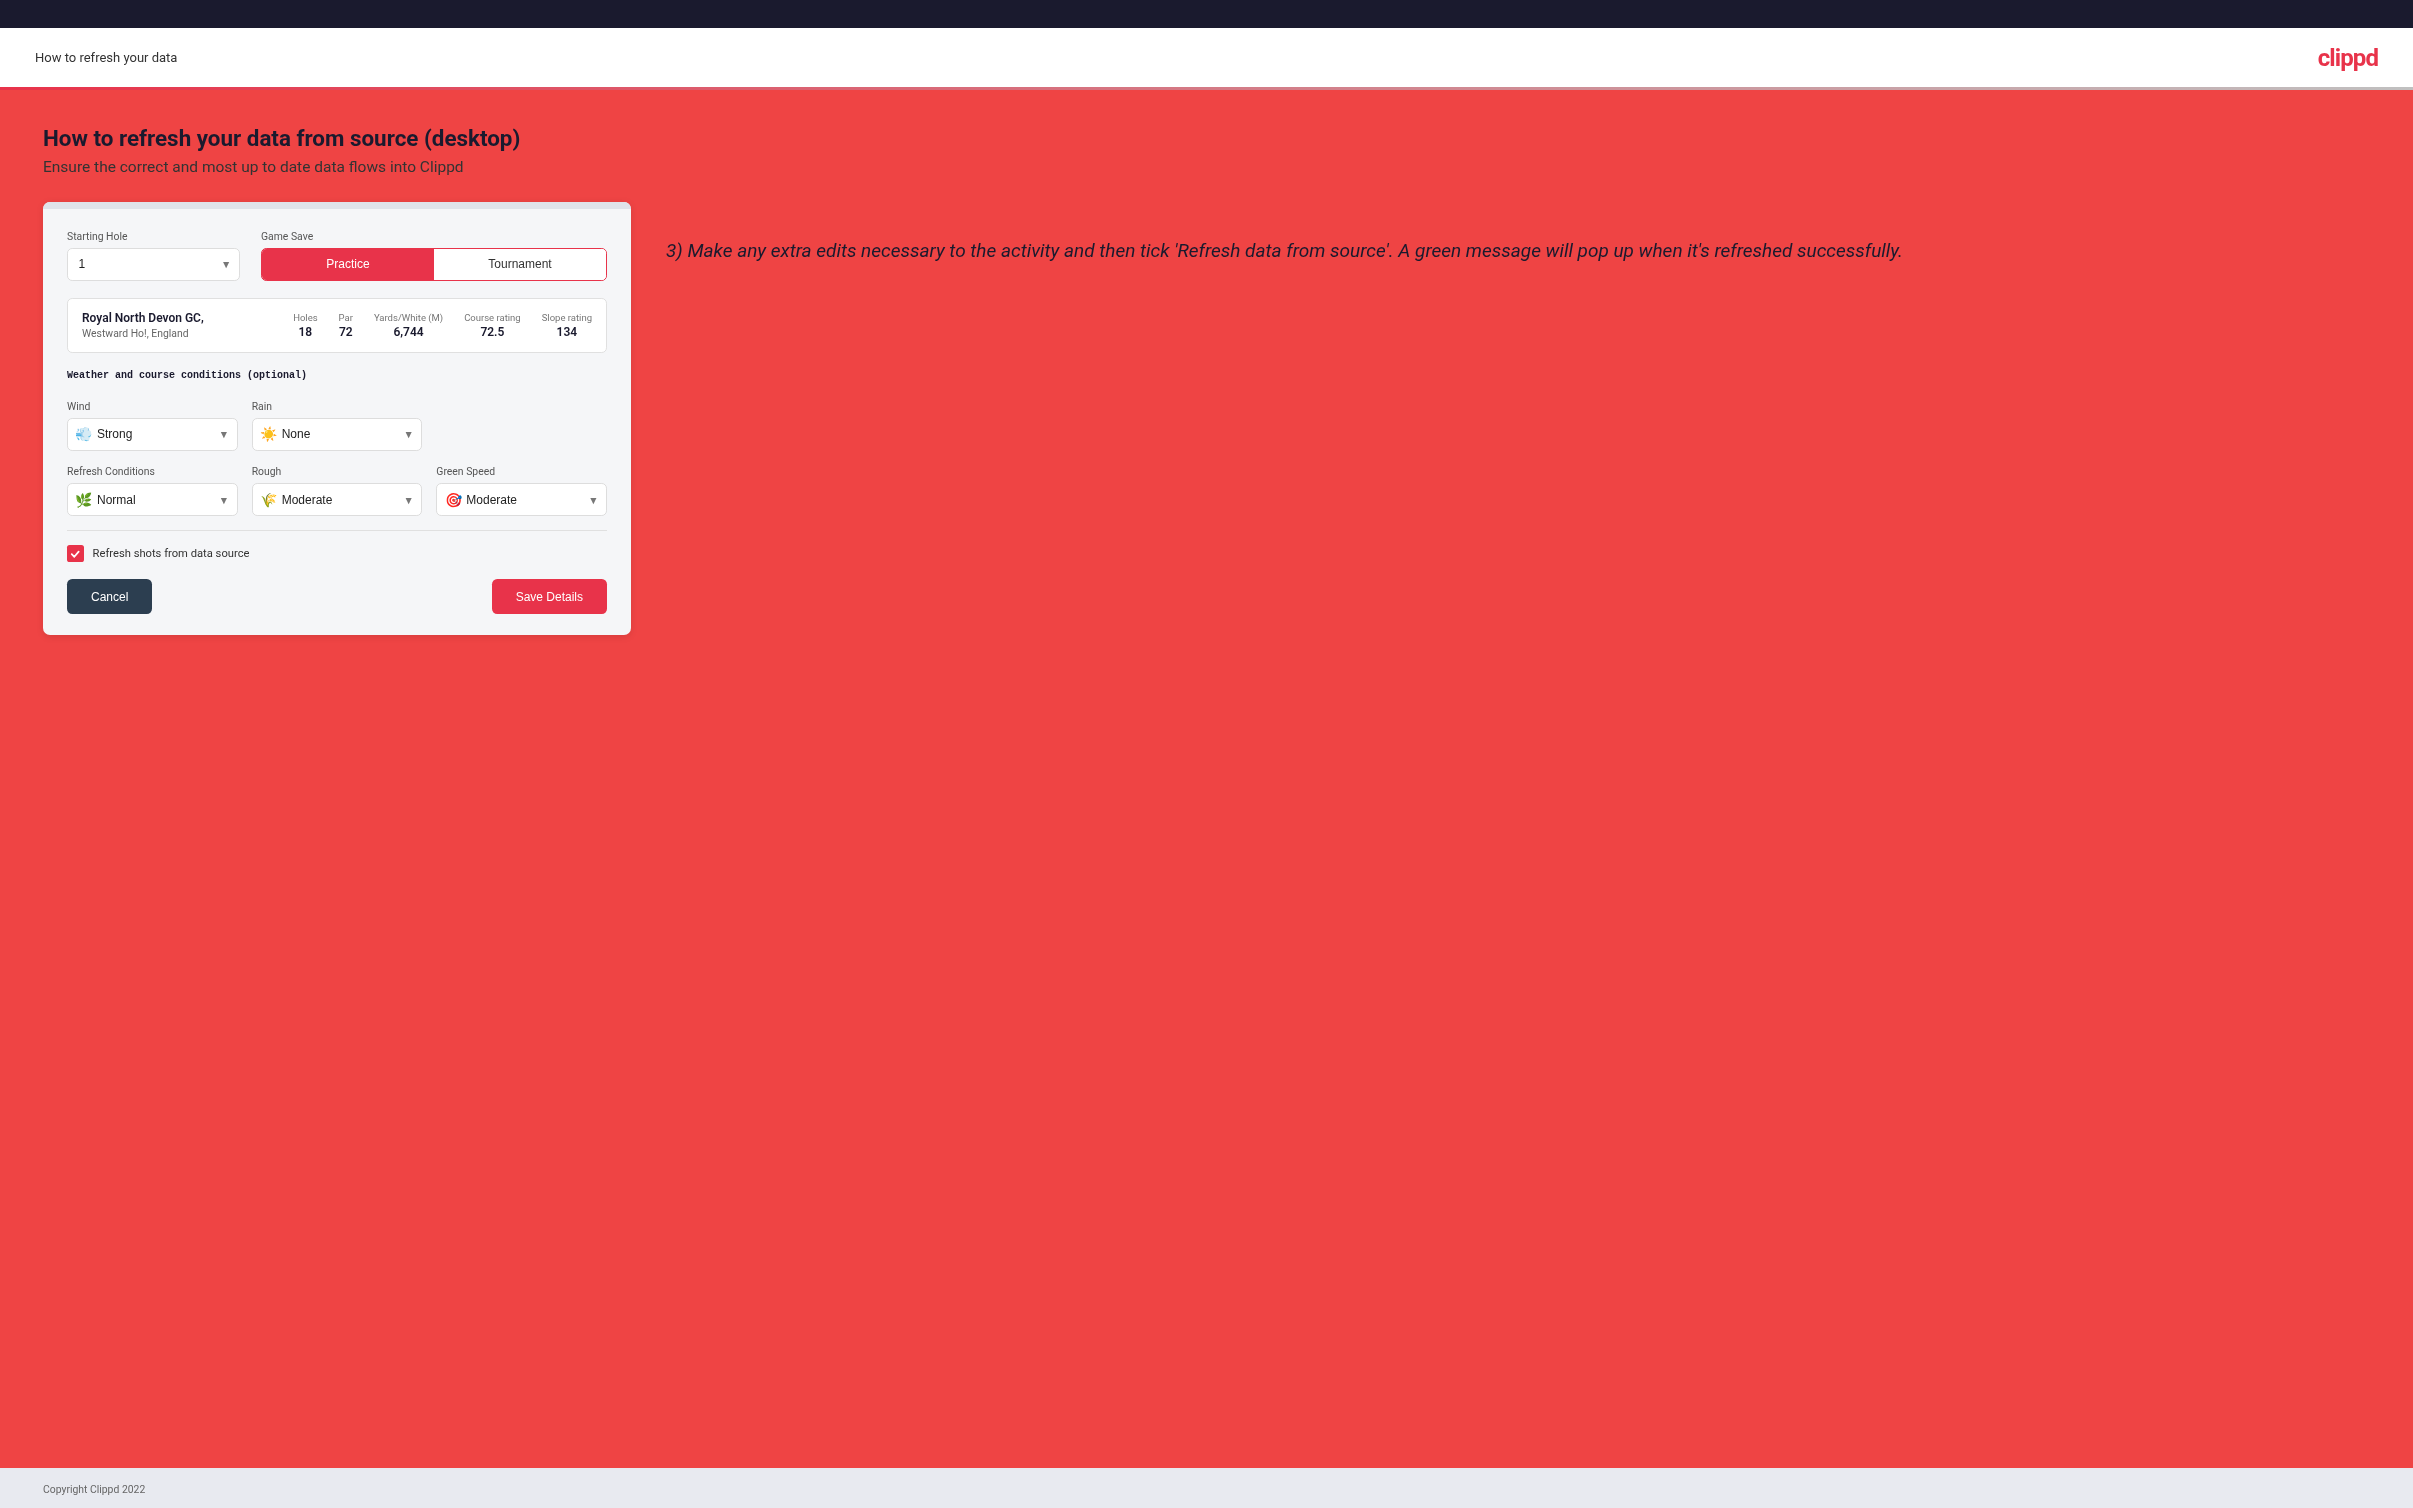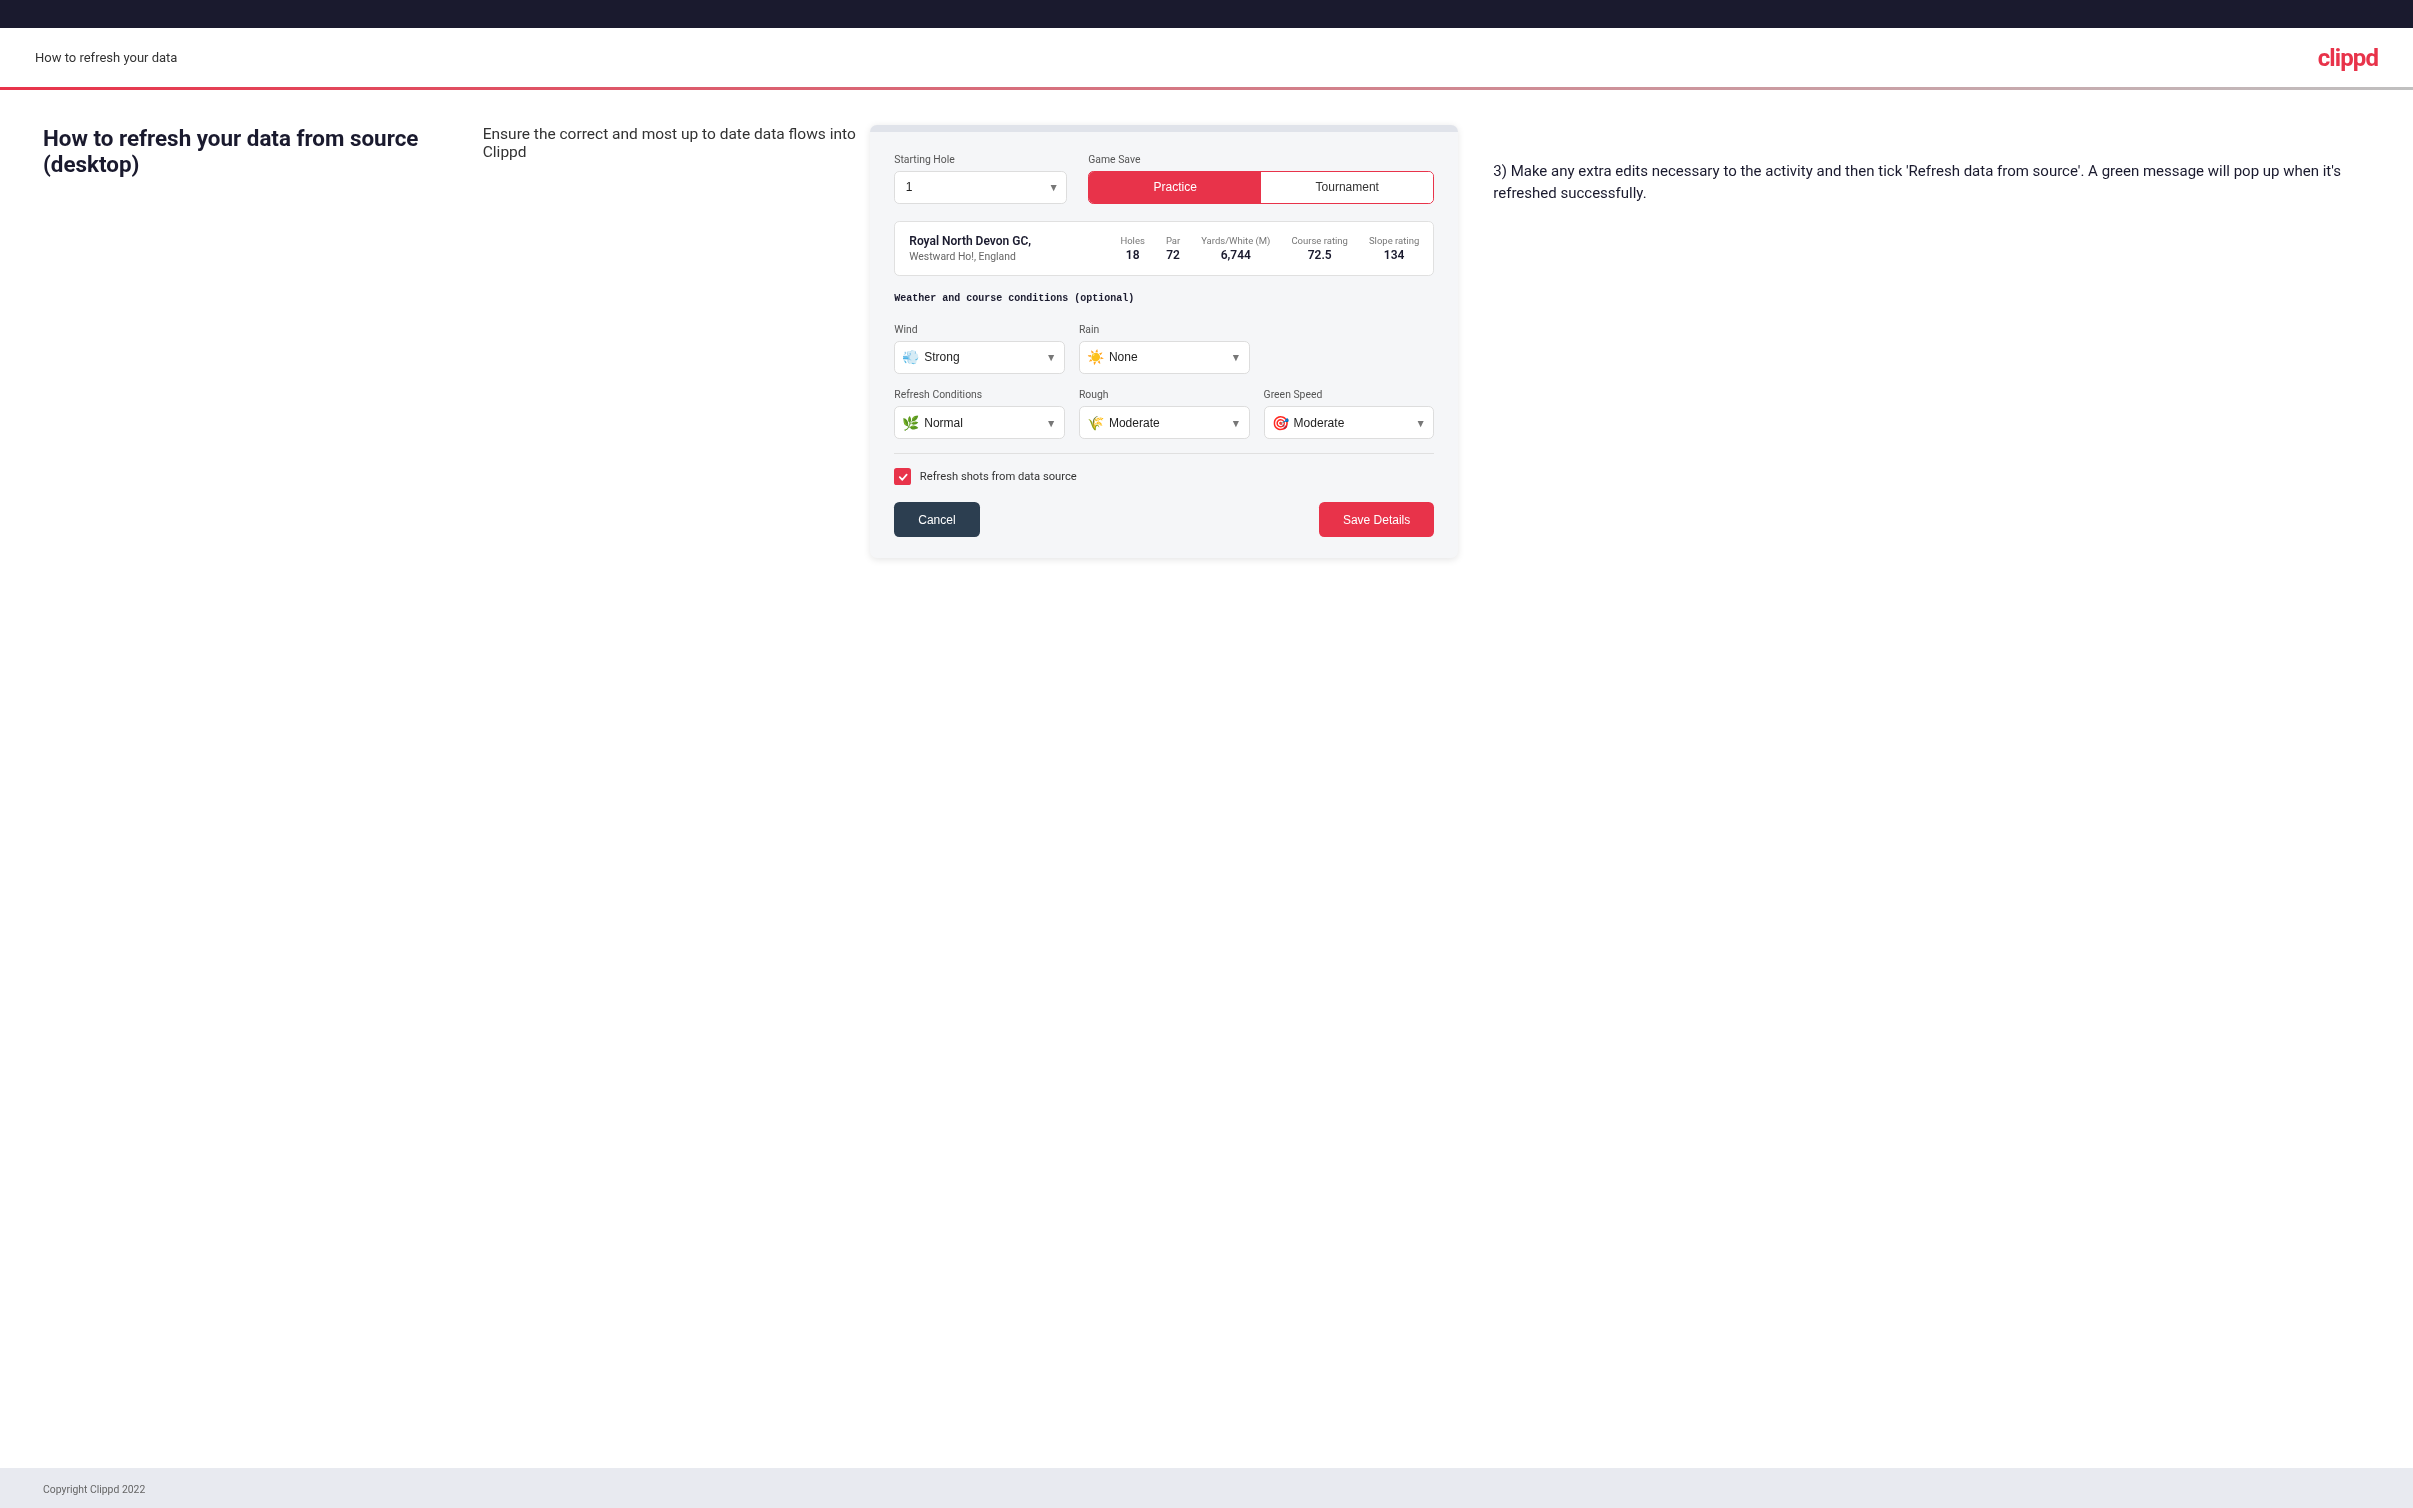--- a/index.html
+++ b/index.html
@@ -32,25 +32,25 @@
       font-weight: 700;
       color: #e8334a;
       letter-spacing: -0.9px;
     }
     .header-divider {
       height: 2.6px;
       background: linear-gradient(to right, #e8334a, #c0c0c0);
       flex-shrink: 0;
     }
     .main-content {
-      background: #ffffff;
+      background: #ef4444;
       flex: 1;
       padding: 35px 43px;
       display: flex;
-      flex-direction: row;
+      flex-direction: column;
     }
     .page-heading {
       font-size: 22.4px;
       font-weight: 700;
       color: #1a1a2e;
       margin-bottom: 7px;
     }
     .page-subheading {
       font-size: 15.5px;
       color: #333;
@@ -268,23 +268,24 @@
       padding: 10.4px 24px;
       font-size: 12px;
       font-weight: 500;
       cursor: pointer;
     }
     .side-text {
       flex: 1;
       padding-top: 35px;
     }
     .side-description {
-      font-size: 15px;
+      font-size: 19px;
       color: #1a1a2e;
       line-height: 1.5;
+      font-style: italic;
     }
     .footer {
       background: #e8eaf0;
       padding: 12px 43px;
       flex-shrink: 0;
     }
     .footer-text {
       font-size: 10.4px;
       color: #666;
     }

